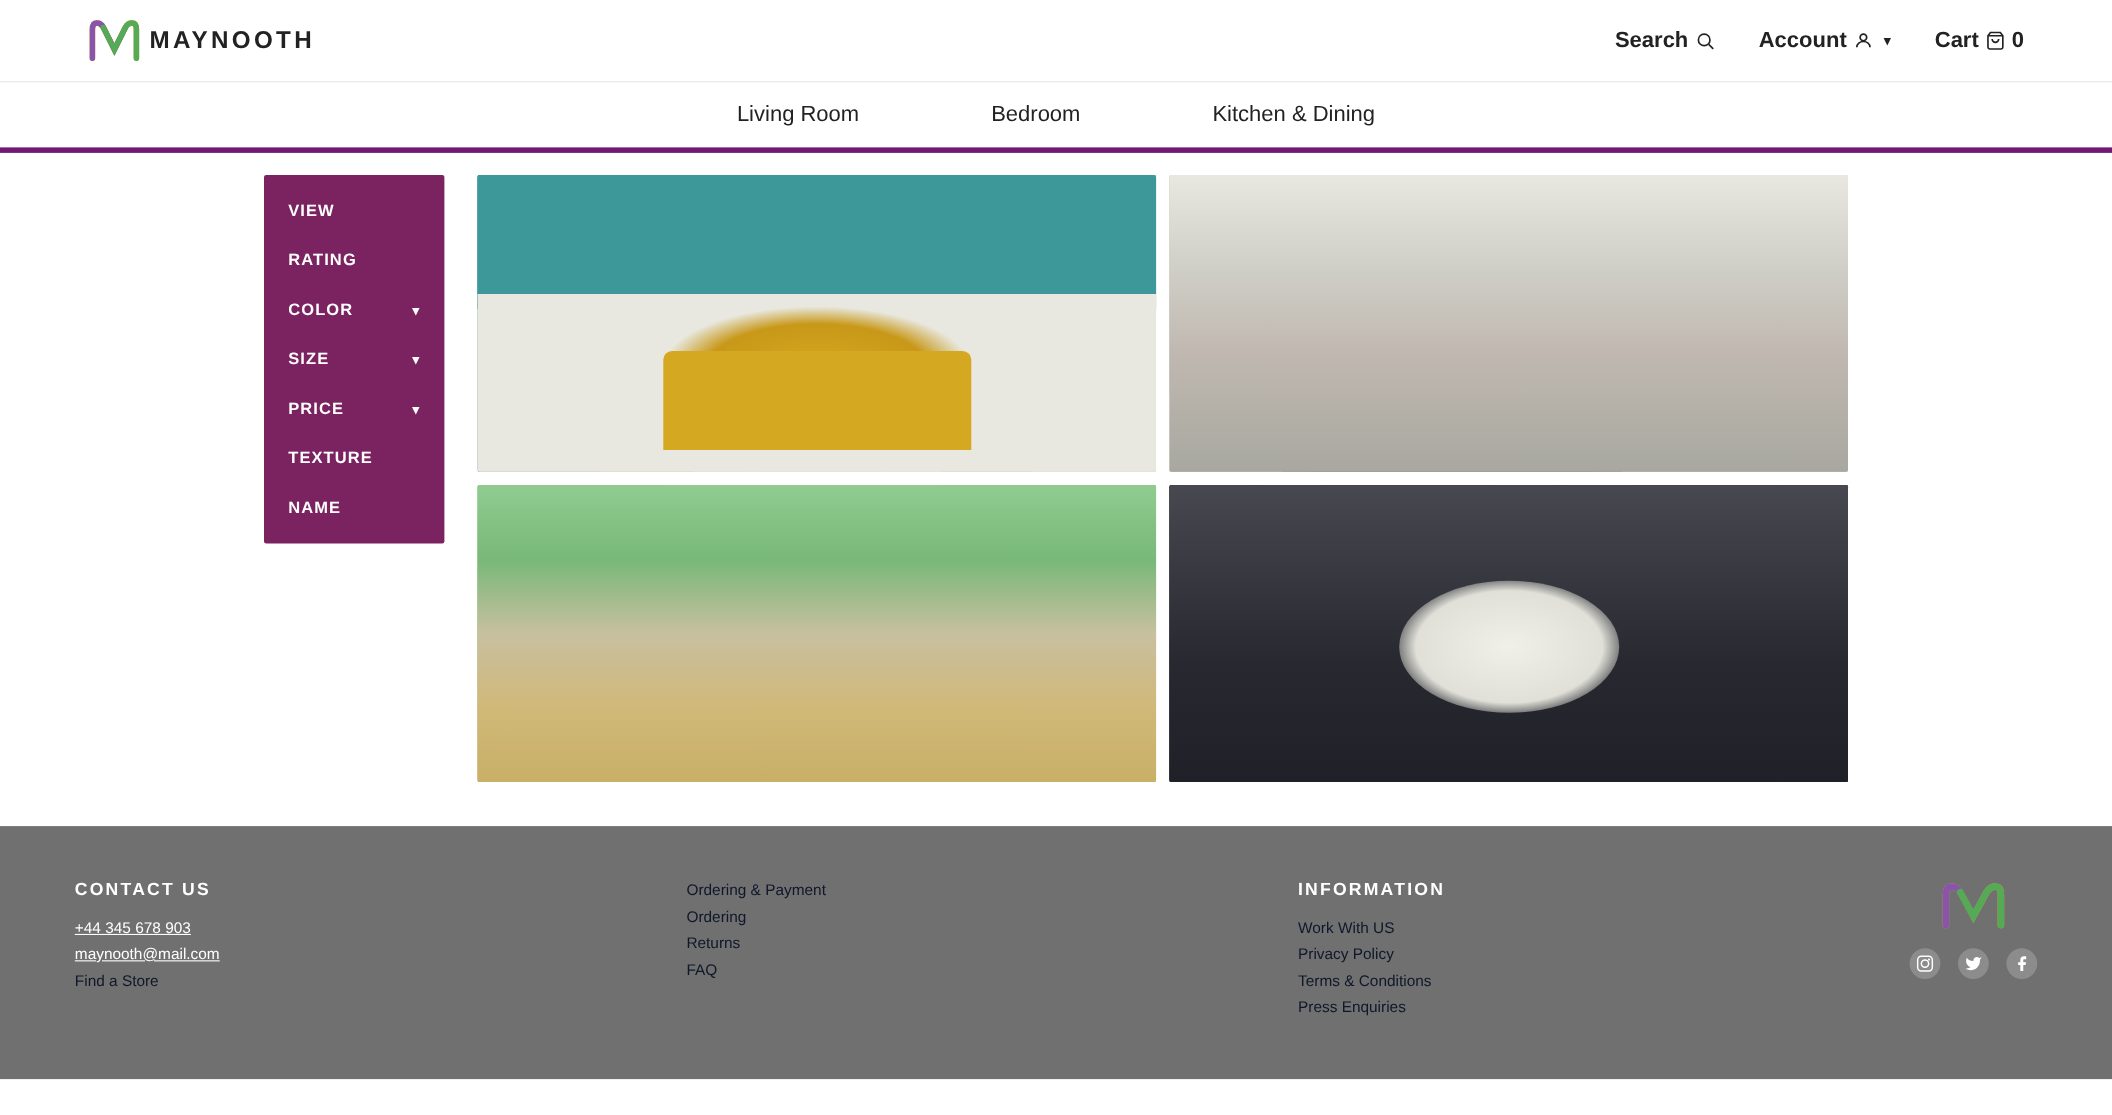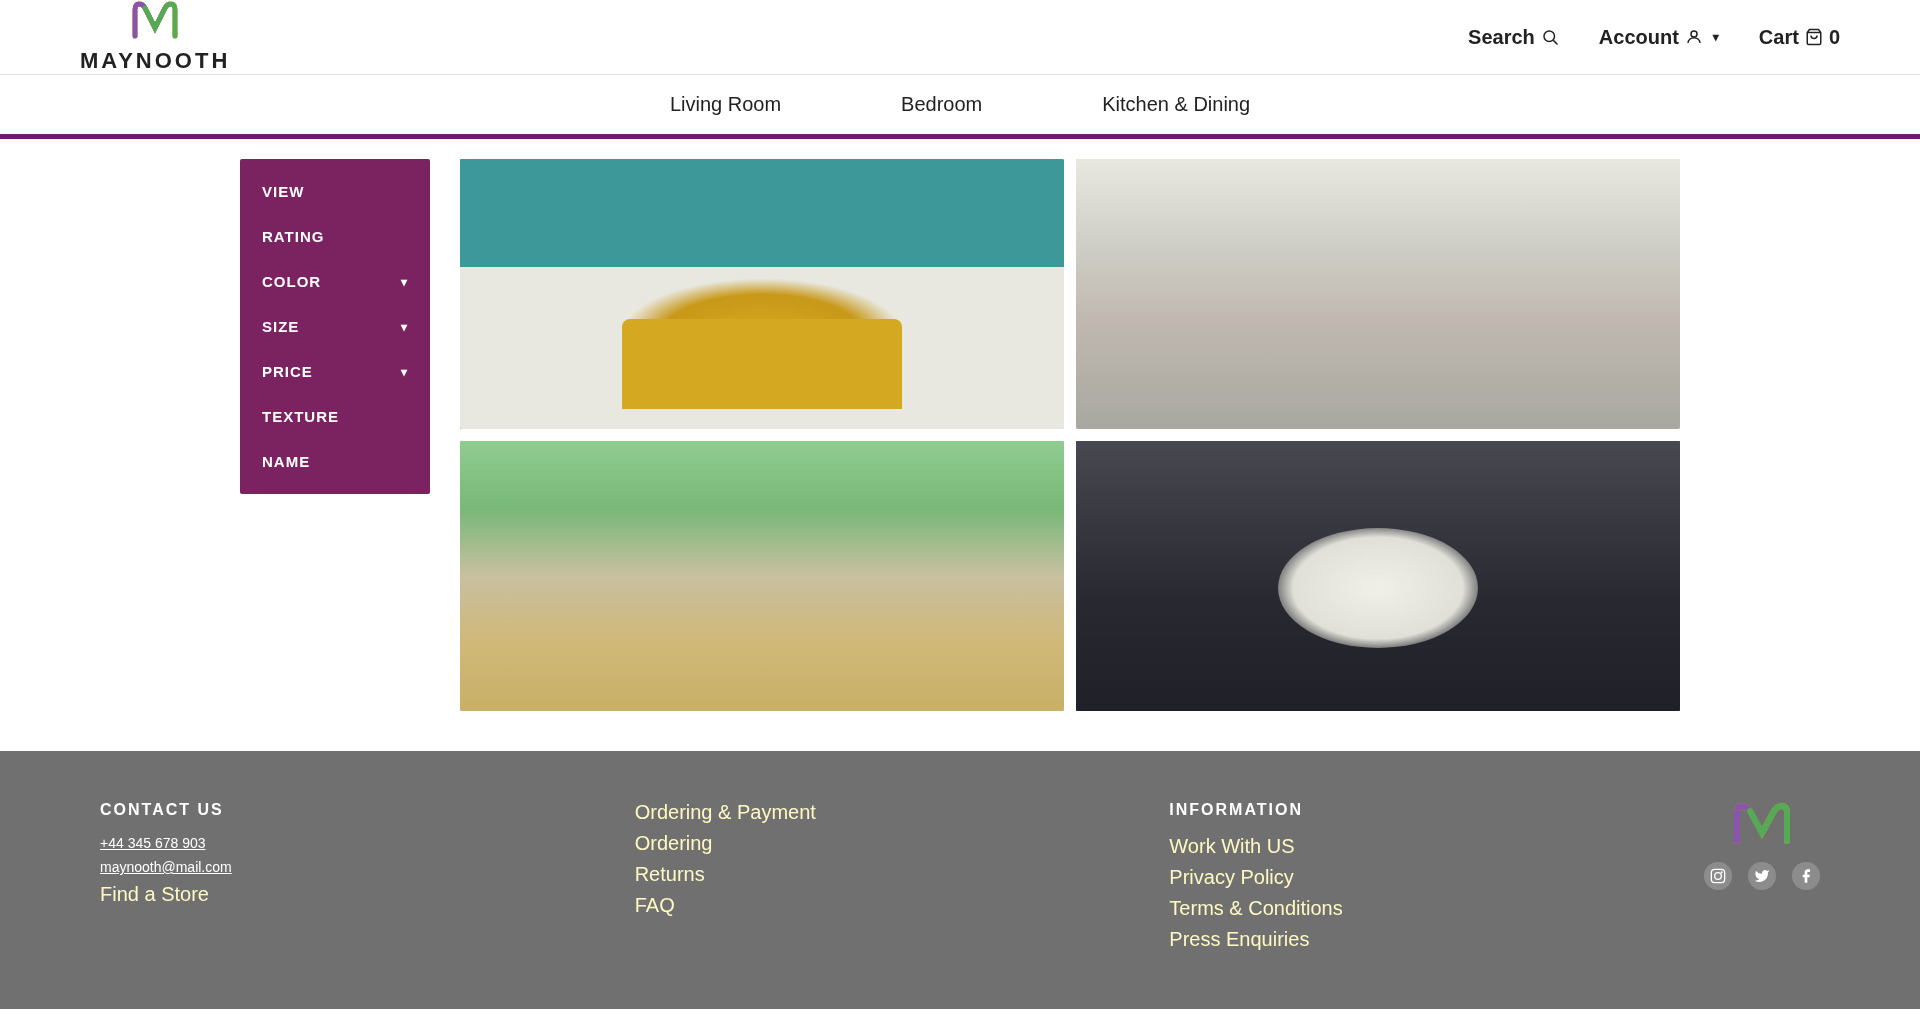--- a/index.html
+++ b/index.html
@@ -12,21 +12,20 @@
       justify-content: space-between;
       padding: 0 80px;
       height: 75px;
       border-bottom: 1px solid #e0e0e0;
       background: #fff;
     }
     .logo-area {
       display: flex;
       align-items: center;
       gap: 8px;
-      flex-direction: column;
     }
     .logo-icon {
       width: 48px;
       height: 40px;
     }
     .logo-text {
       font-size: 22px;
       font-weight: 700;
       letter-spacing: 3px;
       color: #222;
@@ -67,21 +66,21 @@
     
     .main-content {
       display: flex;
       padding: 20px 240px 40px 240px;
       gap: 30px;
       min-height: 520px;
     }
 
     
     .sidebar {
-      width: 190px;
+      width: 164px;
       flex-shrink: 0;
       background: #7b2260;
       border-radius: 2px;
       padding: 10px 0;
       height: fit-content;
     }
     .sidebar-item {
       display: flex;
       align-items: center;
       justify-content: space-between;
@@ -185,39 +184,39 @@
       width: 200px;
       height: 120px;
       background: radial-gradient(ellipse, #f0f0e8 0%, #e0e0d8 60%, transparent 80%);
       border-radius: 50%;
     }
 
     
     footer {
       background: #707070;
       color: #fff;
-      padding: 50px 100px;
+      padding: 50px 68px;
       display: flex;
       align-items: flex-start;
       gap: 80px;
     }
     .footer-section {
       flex: 1;
     }
     .footer-heading {
       font-size: 16px;
       font-weight: 700;
       letter-spacing: 2px;
       margin-bottom: 16px;
       color: #fff;
     }
     .footer-link {
       display: block;
-      color: #fef9c3;
-      font-size: 20px;
+      color: #0f172a;
+      font-size: 14px;
       text-decoration: none;
       margin-bottom: 8px;
       cursor: pointer;
     }
     .footer-contact-item {
       font-size: 14px;
       color: #fff;
       margin-bottom: 8px;
       text-decoration: underline;
     }

